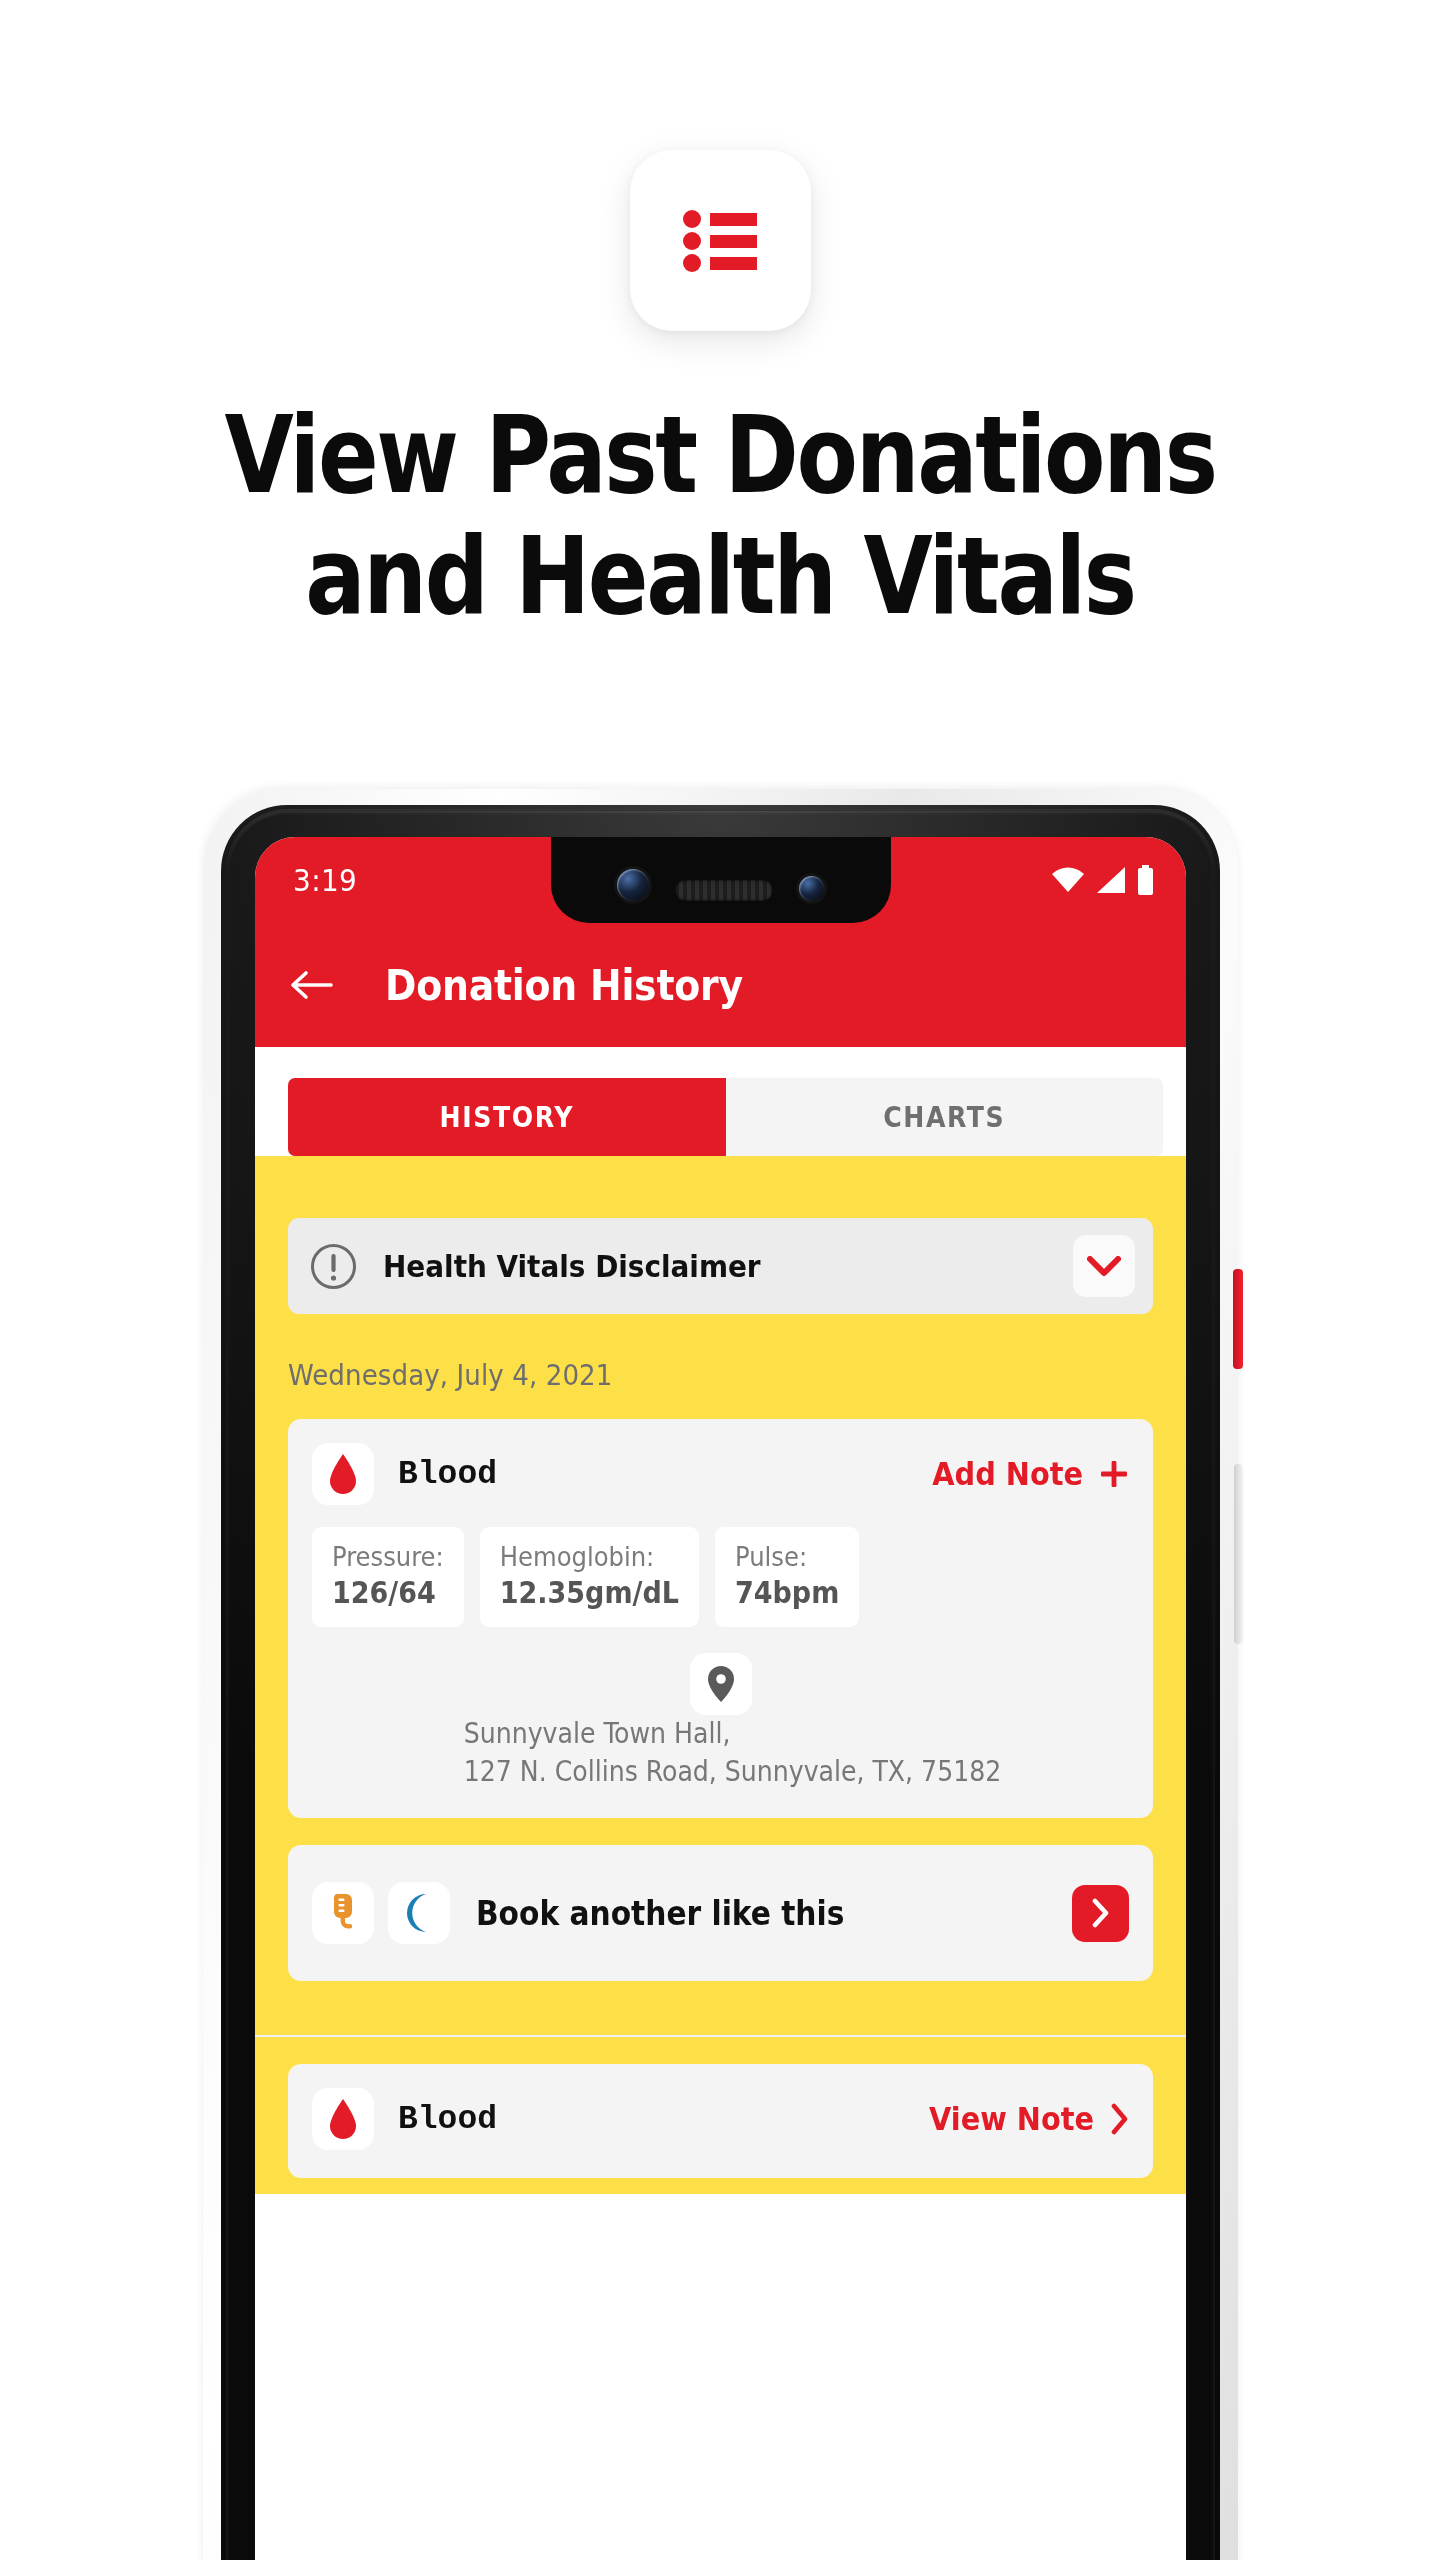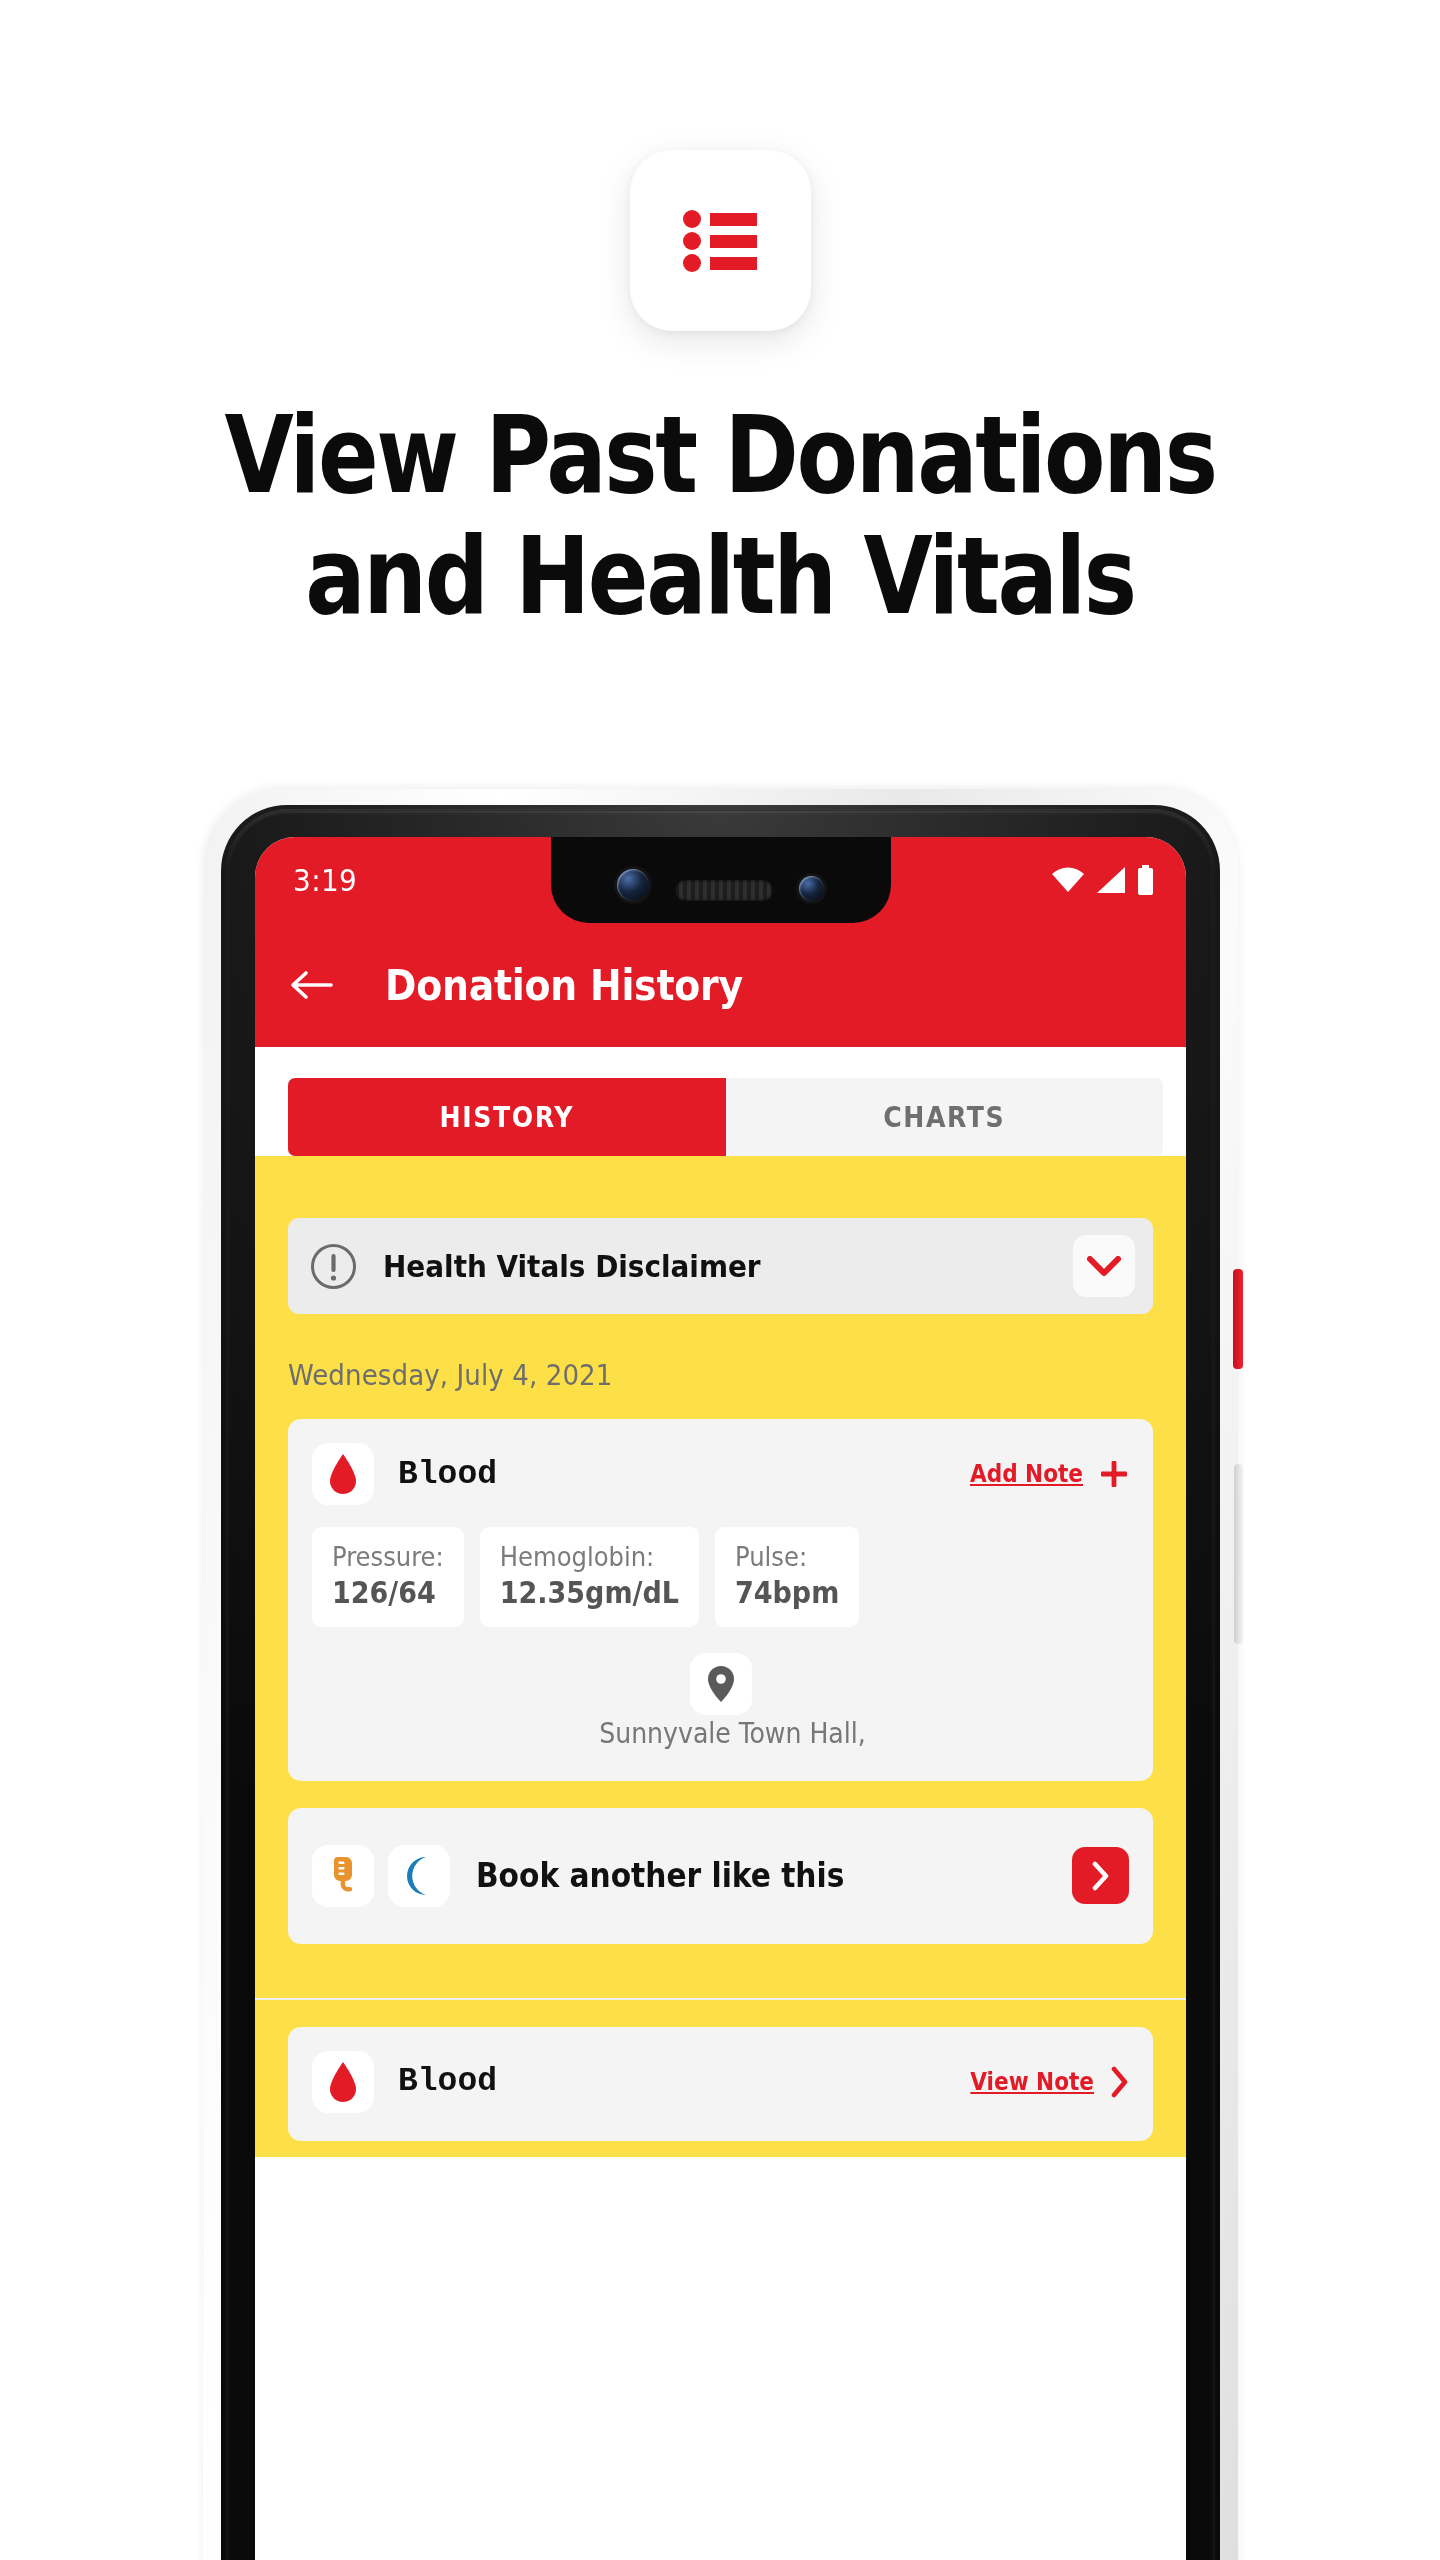--- a/index.html
+++ b/index.html
@@ -159,23 +159,22 @@
   .icon-tile{
     width:62px; height:62px; background:#fff; border-radius:16px; flex:none;
     display:flex; align-items:center; justify-content:center;
   }
   .card-type{
     margin-left:24px; font-size:33px; font-weight:bold; color:#111;
     font-family:Liberation Mono, monospace;
   }
   .note-action{
     margin-left:auto; display:flex; align-items:center; gap:16px;
-    color:#e31b27; font-size:24px; font-weight:bold;
-    font-family:"DejaVu Sans Condensed","Liberation Sans Narrow","Liberation Sans",sans-serif;
-    text-decoration:underline;
+    color:#e31b27; font-size:32px; font-weight:bold;
+    font-family:"DejaVu Sans Condensed","Liberation Sans Narrow","Liberation Sans",sans-serif;
   }
 
   .vitals{ display:flex; gap:16px; margin-top:22px; }
   .vital{
     background:#fff; border-radius:9px; padding:14px 20px 17px 20px;
     font-family:"DejaVu Sans Condensed","Liberation Sans Narrow","Liberation Sans",sans-serif;
   }
   .vital-label{ font-size:27px; color:#7b7b7b; white-space:nowrap; }
   .vital-value{ font-size:30px; color:#555; font-weight:bold; margin-top:3px; white-space:nowrap; }
 
@@ -313,20 +312,21 @@
 
           <div class="loc">
             <div class="icon-tile">
               <svg width="28" height="38" viewBox="0 0 28 38">
                 <path d="M14 1 A13 13 0 0 0 1 14 C1 24 14 37 14 37 C14 37 27 24 27 14 A13 13 0 0 0 14 1 Z" fill="#5a5a5a"></path>
                 <circle cx="14" cy="14" r="4.8" fill="#fff"></circle>
               </svg>
             </div>
             <div class="loc-text">
               <div>Sunnyvale Town Hall,</div>
+              <div>127 N. Collins Road, Sunnyvale, TX, 75182</div>
             </div>
           </div>
         </div>
 
         <div class="book-row">
           <div class="icon-tile">
             <svg width="30" height="42" viewBox="0 0 30 42">
               <path d="M8 2 h10 a6 6 0 0 1 6 6 v12 a6 6 0 0 1 -6 6 h-1 v3 a3 3 0 0 0 3 3 h2 a2.2 2.2 0 0 1 0 4.4 h-2
                        a7.4 7.4 0 0 1 -7.4 -7.4 v-3 h-0.6 a6 6 0 0 1 -6 -6 V8 A6 6 0 0 1 8 2 Z" fill="#e8932e"></path>
               <rect x="10.5" y="6.5" width="6" height="2.6" rx="1" fill="#fff"></rect>

